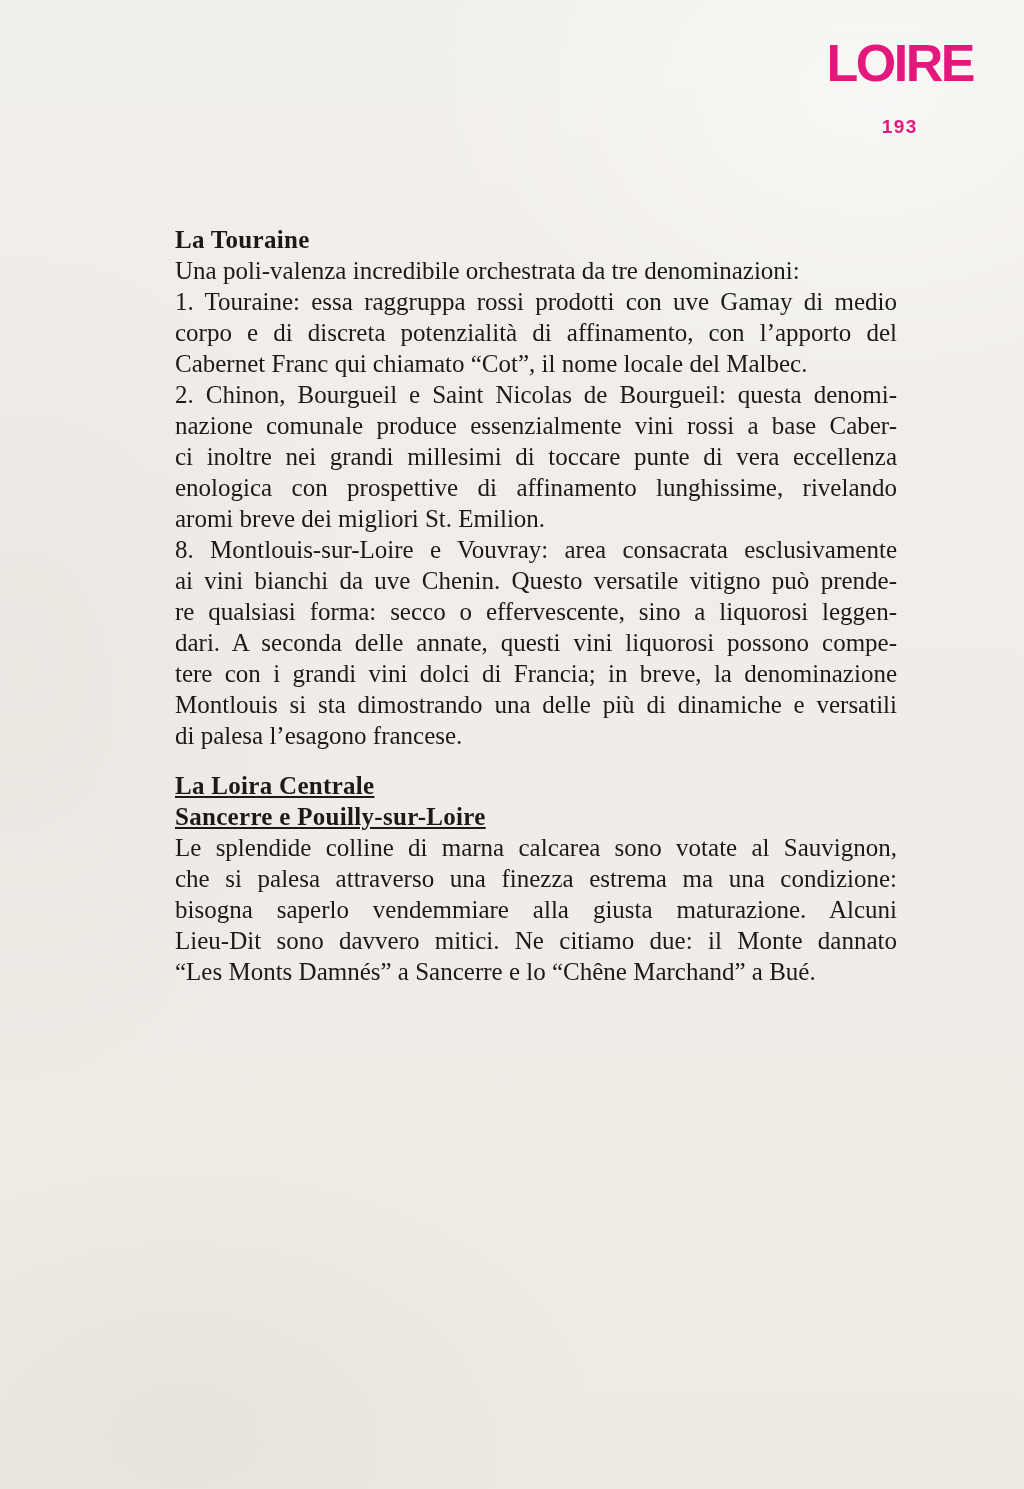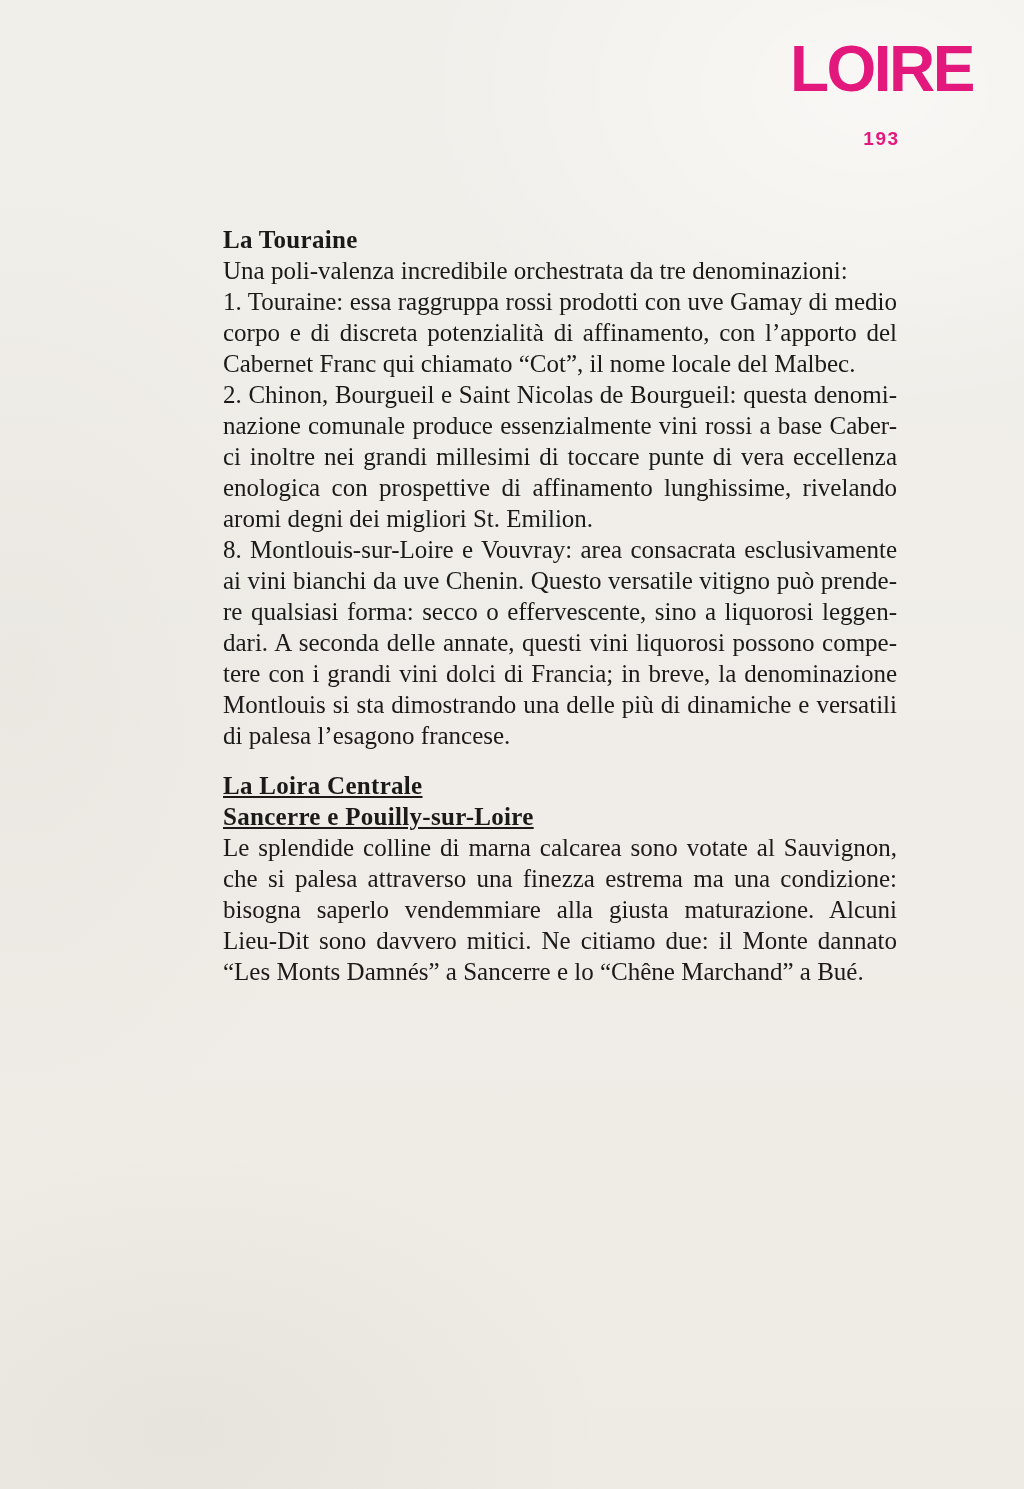--- a/index.html
+++ b/index.html
@@ -29,21 +29,21 @@
     top: 37px;
     right: 51px;
     display: flex;
     flex-direction: column;
     align-items: center;
     font-family: "Liberation Sans", sans-serif;
     font-weight: bold;
     color: #e3187d;
   }
   .page-title {
-    font-size: 64px;
+    font-size: 52px;
     line-height: 1;
     letter-spacing: -2.5px;
     white-space: nowrap;
   }
   .page-number {
     font-size: 19px;
     line-height: 1;
     margin-top: 28px;
     letter-spacing: 1.5px;
   }
@@ -52,21 +52,20 @@
     left: 175px;
     top: 224px;
     width: 722px;
     font-size: 25px;
     line-height: 31px;
   }
   .line {
     height: 31px;
     white-space: normal;
     overflow: visible;
-    margin-left: 48px;
   }
   .line.j {
     text-align: justify;
     text-align-last: justify;
     -moz-text-align-last: justify;
   }
   .block.heading .line {
     font-weight: bold;
     letter-spacing: 0.3px;
   }
@@ -91,21 +90,21 @@
     </div>
     <div class="block body">
       <div class="line">Una poli-valenza incredibile orchestrata da tre denominazioni:</div>
       <div class="line j">1. Touraine: essa raggruppa rossi prodotti con uve Gamay di medio</div>
       <div class="line j">corpo e di discreta potenzialità di affinamento, con l’apporto del</div>
       <div class="line">Cabernet Franc qui chiamato “Cot”, il nome locale del Malbec.</div>
       <div class="line j">2. Chinon, Bourgueil e Saint Nicolas de Bourgueil: questa denomi-</div>
       <div class="line j">nazione comunale produce essenzialmente vini rossi a base Caber-</div>
       <div class="line j">ci inoltre nei grandi millesimi di toccare punte di vera eccellenza</div>
       <div class="line j">enologica con prospettive di affinamento lunghissime, rivelando</div>
-      <div class="line">aromi degni dei migliori St. Emilion.</div>
+      <div class="line">aromi breve dei migliori St. Emilion.</div>
       <div class="line j">8. Montlouis-sur-Loire e Vouvray: area consacrata esclusivamente</div>
       <div class="line j">ai vini bianchi da uve Chenin. Questo versatile vitigno può prende-</div>
       <div class="line j">re qualsiasi forma: secco o effervescente, sino a liquorosi leggen-</div>
       <div class="line j">dari. A seconda delle annate, questi vini liquorosi possono compe-</div>
       <div class="line j">tere con i grandi vini dolci di Francia; in breve, la denominazione</div>
       <div class="line j">Montlouis si sta dimostrando una delle più di dinamiche e versatili</div>
       <div class="line">di palesa l’esagono francese.</div>
     </div>
     <div class="block heading">
       <div class="line">La Loira Centrale</div>

